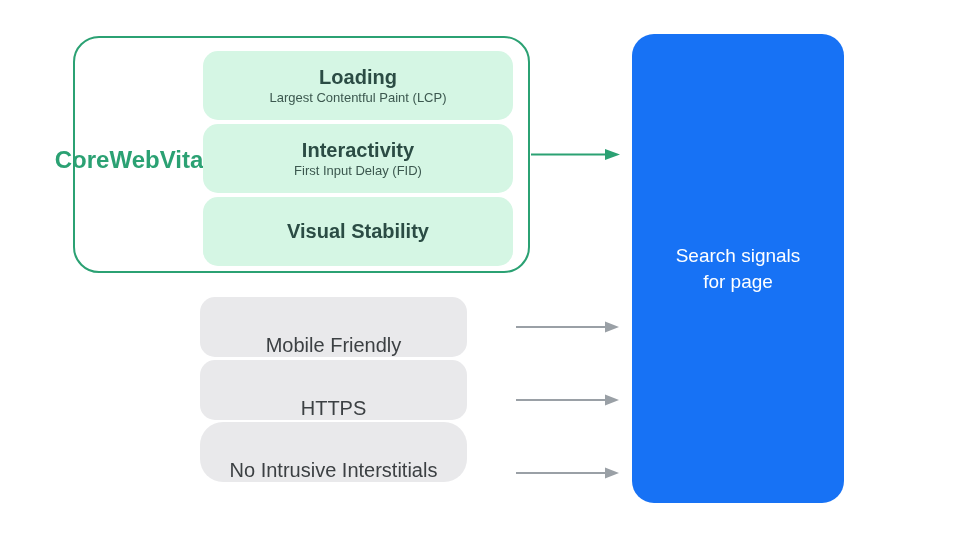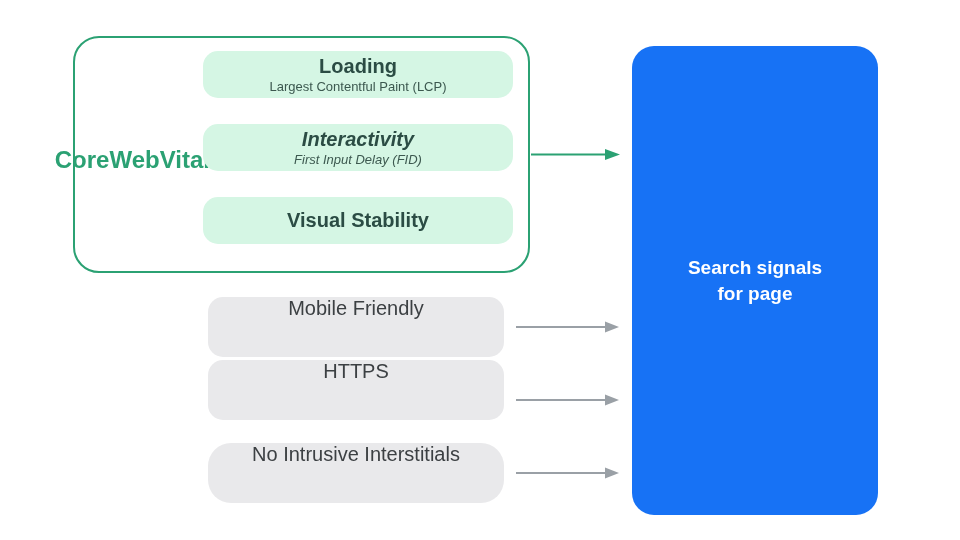--- a/index.html
+++ b/index.html
@@ -30,68 +30,66 @@
     align-items: center; justify-content: center;
     padding-top: 10px; box-sizing: border-box;
     color: var(--green);
     font-size: 24px; font-weight: 700; line-height: 28px;
     text-align: center;
   }
 
   
   .pill {
     position: absolute;
-    left: 203px; width: 310px; height: 47px;
+    left: 203px; width: 310px; height: 69px;
     border-radius: 15px;
     background: var(--green-light);
     display: flex; flex-direction: column;
     align-items: center; justify-content: center;
     text-align: center;
   }
   .pill-1 { top: 51px; }
-  .pill-2 { top: 124px; font-style: italic; }
+  .pill-2 { top: 124px; }
   .pill-3 { top: 197px; align-items: center; }
   .pill .title {
     font-size: 20px; font-weight: 600;
     color: var(--pill-title); line-height: 23px;
   }
   .pill .subtitle {
     font-size: 13px; font-weight: 400;
     color: var(--pill-subtitle); line-height: 16px; margin-top: 1px;
   }
 
   
   .gray-box {
     position: absolute;
-    left: 200px; width: 296px; height: 60px;
+    left: 200px; width: 267px; height: 60px;
     border-radius: 15px;
     background: var(--gray-bg);
-    display: flex; align-items: flex-start; justify-content: center;
+    display: flex; align-items: flex-end; justify-content: center;
     font-size: 20px; font-weight: 400;
     color: var(--gray-text);
     text-align: center;
-    margin-left: 8px;
   }
   .gray-1 { top: 297px; }
   .gray-2 { top: 360px; }
-  .gray-3 { top: 443px; border-radius: 23px; }
+  .gray-3 { top: 422px; border-radius: 23px; }
 
   
   .blue-box {
     position: absolute;
     left: 632px; top: 34px;
-    width: 246px; height: 469px;
+    width: 212px; height: 469px;
     border-radius: 22px;
     background: var(--blue);
     display: flex; flex-direction: column;
     align-items: center; justify-content: center;
     color: var(--blue-text);
-    font-size: 19px; font-weight: 700; line-height: 26px;
+    font-size: 19px; font-weight: 400; line-height: 26px;
     text-align: center;
-    margin-top: 12px;
   }
 
   
   svg.arrows {
     position: absolute; left: 0; top: 0;
     width: 960px; height: 540px;
     pointer-events: none;
   }
   .arrow-green line { stroke: var(--green); stroke-width: 2.2; }
   .arrow-green polygon { fill: var(--green); }

